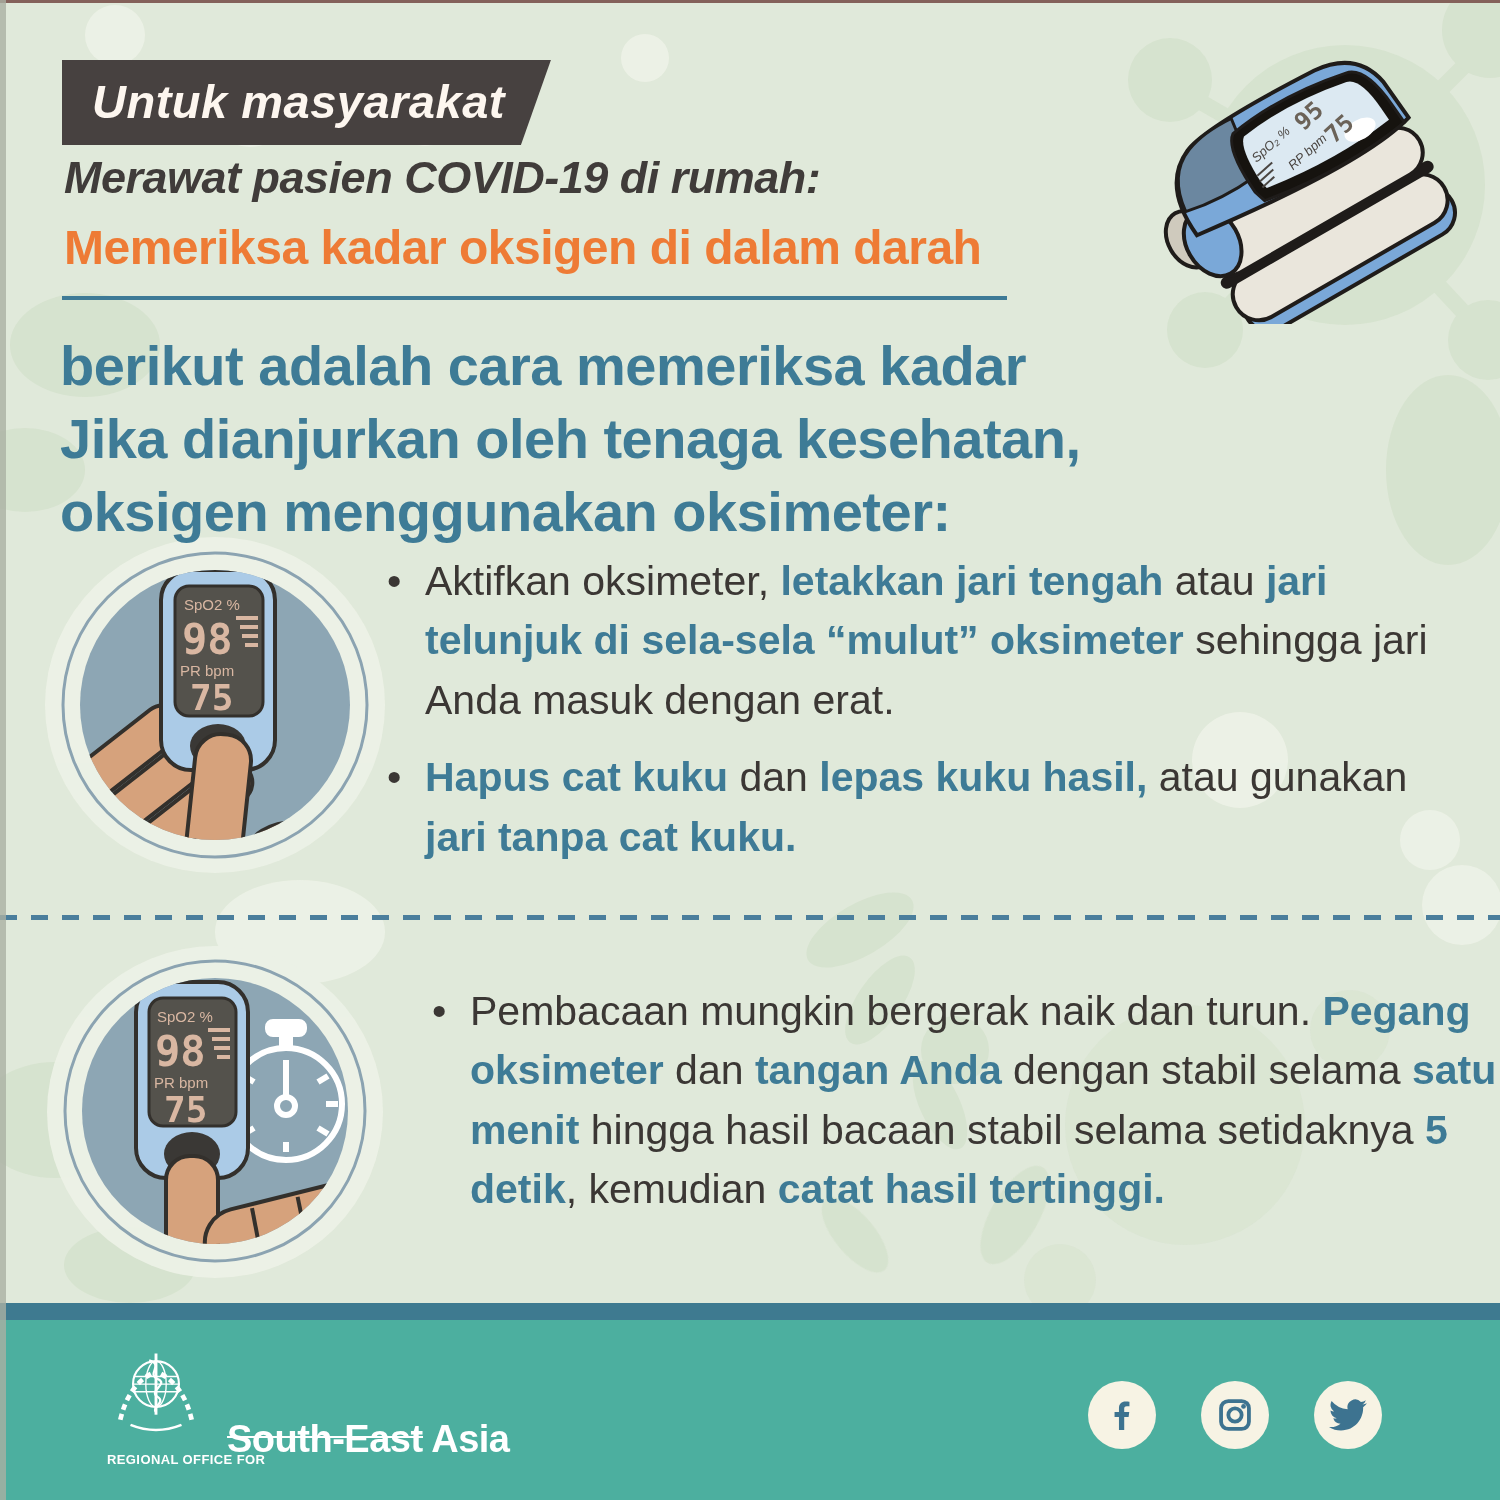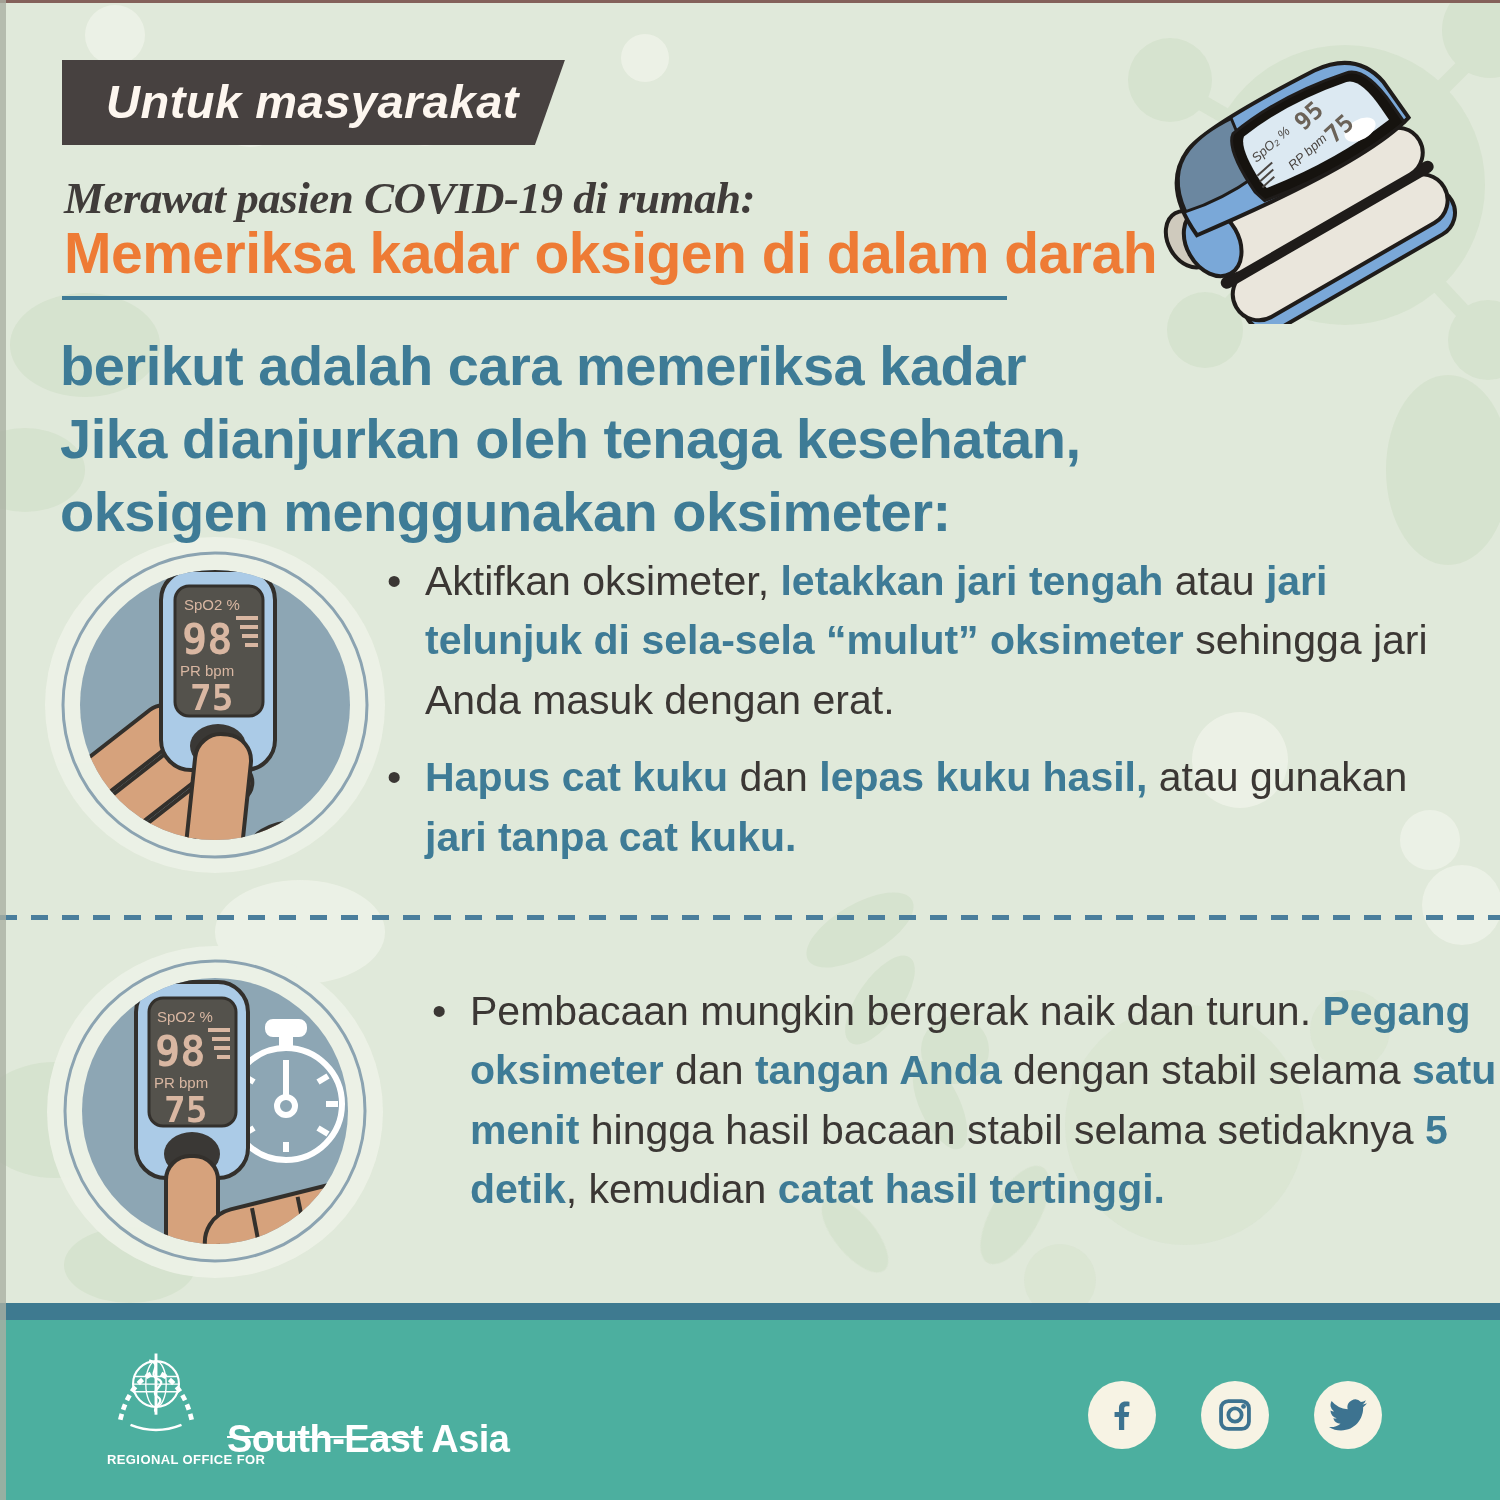--- a/index.html
+++ b/index.html
@@ -10,23 +10,23 @@
   .edge-top{position:absolute;top:0;left:0;width:1500px;height:3px;background:#84615a;z-index:9;}
   .edge-left{position:absolute;top:0;left:0;width:6px;height:1500px;background:#aab0a3;opacity:.8;z-index:9;}
 
   .bg-layer{position:absolute;inset:0;z-index:0;}
 
   .content{position:absolute;inset:0;z-index:2;}
 
   
   .badge{position:absolute;left:62px;top:60px;background:#474140;color:#fdf6ef;
     font-size:47px;font-weight:700;font-style:italic;letter-spacing:.5px;
-    padding:14px 46px 16px 44px;clip-path:polygon(0 0,100% 0,calc(100% - 30px) 100%,0 100%);}
-  .subtitle{position:absolute;left:64px;top:172px;font-size:45px;font-weight:700;font-style:italic;color:#403c3a;letter-spacing:-.5px;font-family:Liberation Serif, serif;}
-  .title-orange{position:absolute;left:64px;top:220px;font-size:57px;font-weight:700;color:#ee7b35;letter-spacing:-.5px;}
+    padding:14px 46px 16px 30px;clip-path:polygon(0 0,100% 0,calc(100% - 30px) 100%,0 100%);}
+  .subtitle{position:absolute;left:64px;top:152px;font-size:45px;font-weight:700;font-style:italic;color:#403c3a;letter-spacing:-.5px;}
+  .title-orange{position:absolute;left:64px;top:220px;font-size:48px;font-weight:700;color:#ee7b35;letter-spacing:-.5px;}
   .solid-divider{position:absolute;left:62px;top:296px;width:945px;height:4px;background:#3e7a96;}
 
   
   .intro{position:absolute;left:60px;top:330px;width:1390px;font-size:56px;font-weight:700;
     color:#3e7b96;line-height:1.30;letter-spacing:-.5px;}
   .intro span{display:block;}
 
   
   .bullets{position:absolute;list-style:none;margin:0;padding:0;font-size:41px;line-height:1.45;color:#3b3734;}
   .bullets li{position:relative;margin-bottom:18px;}

